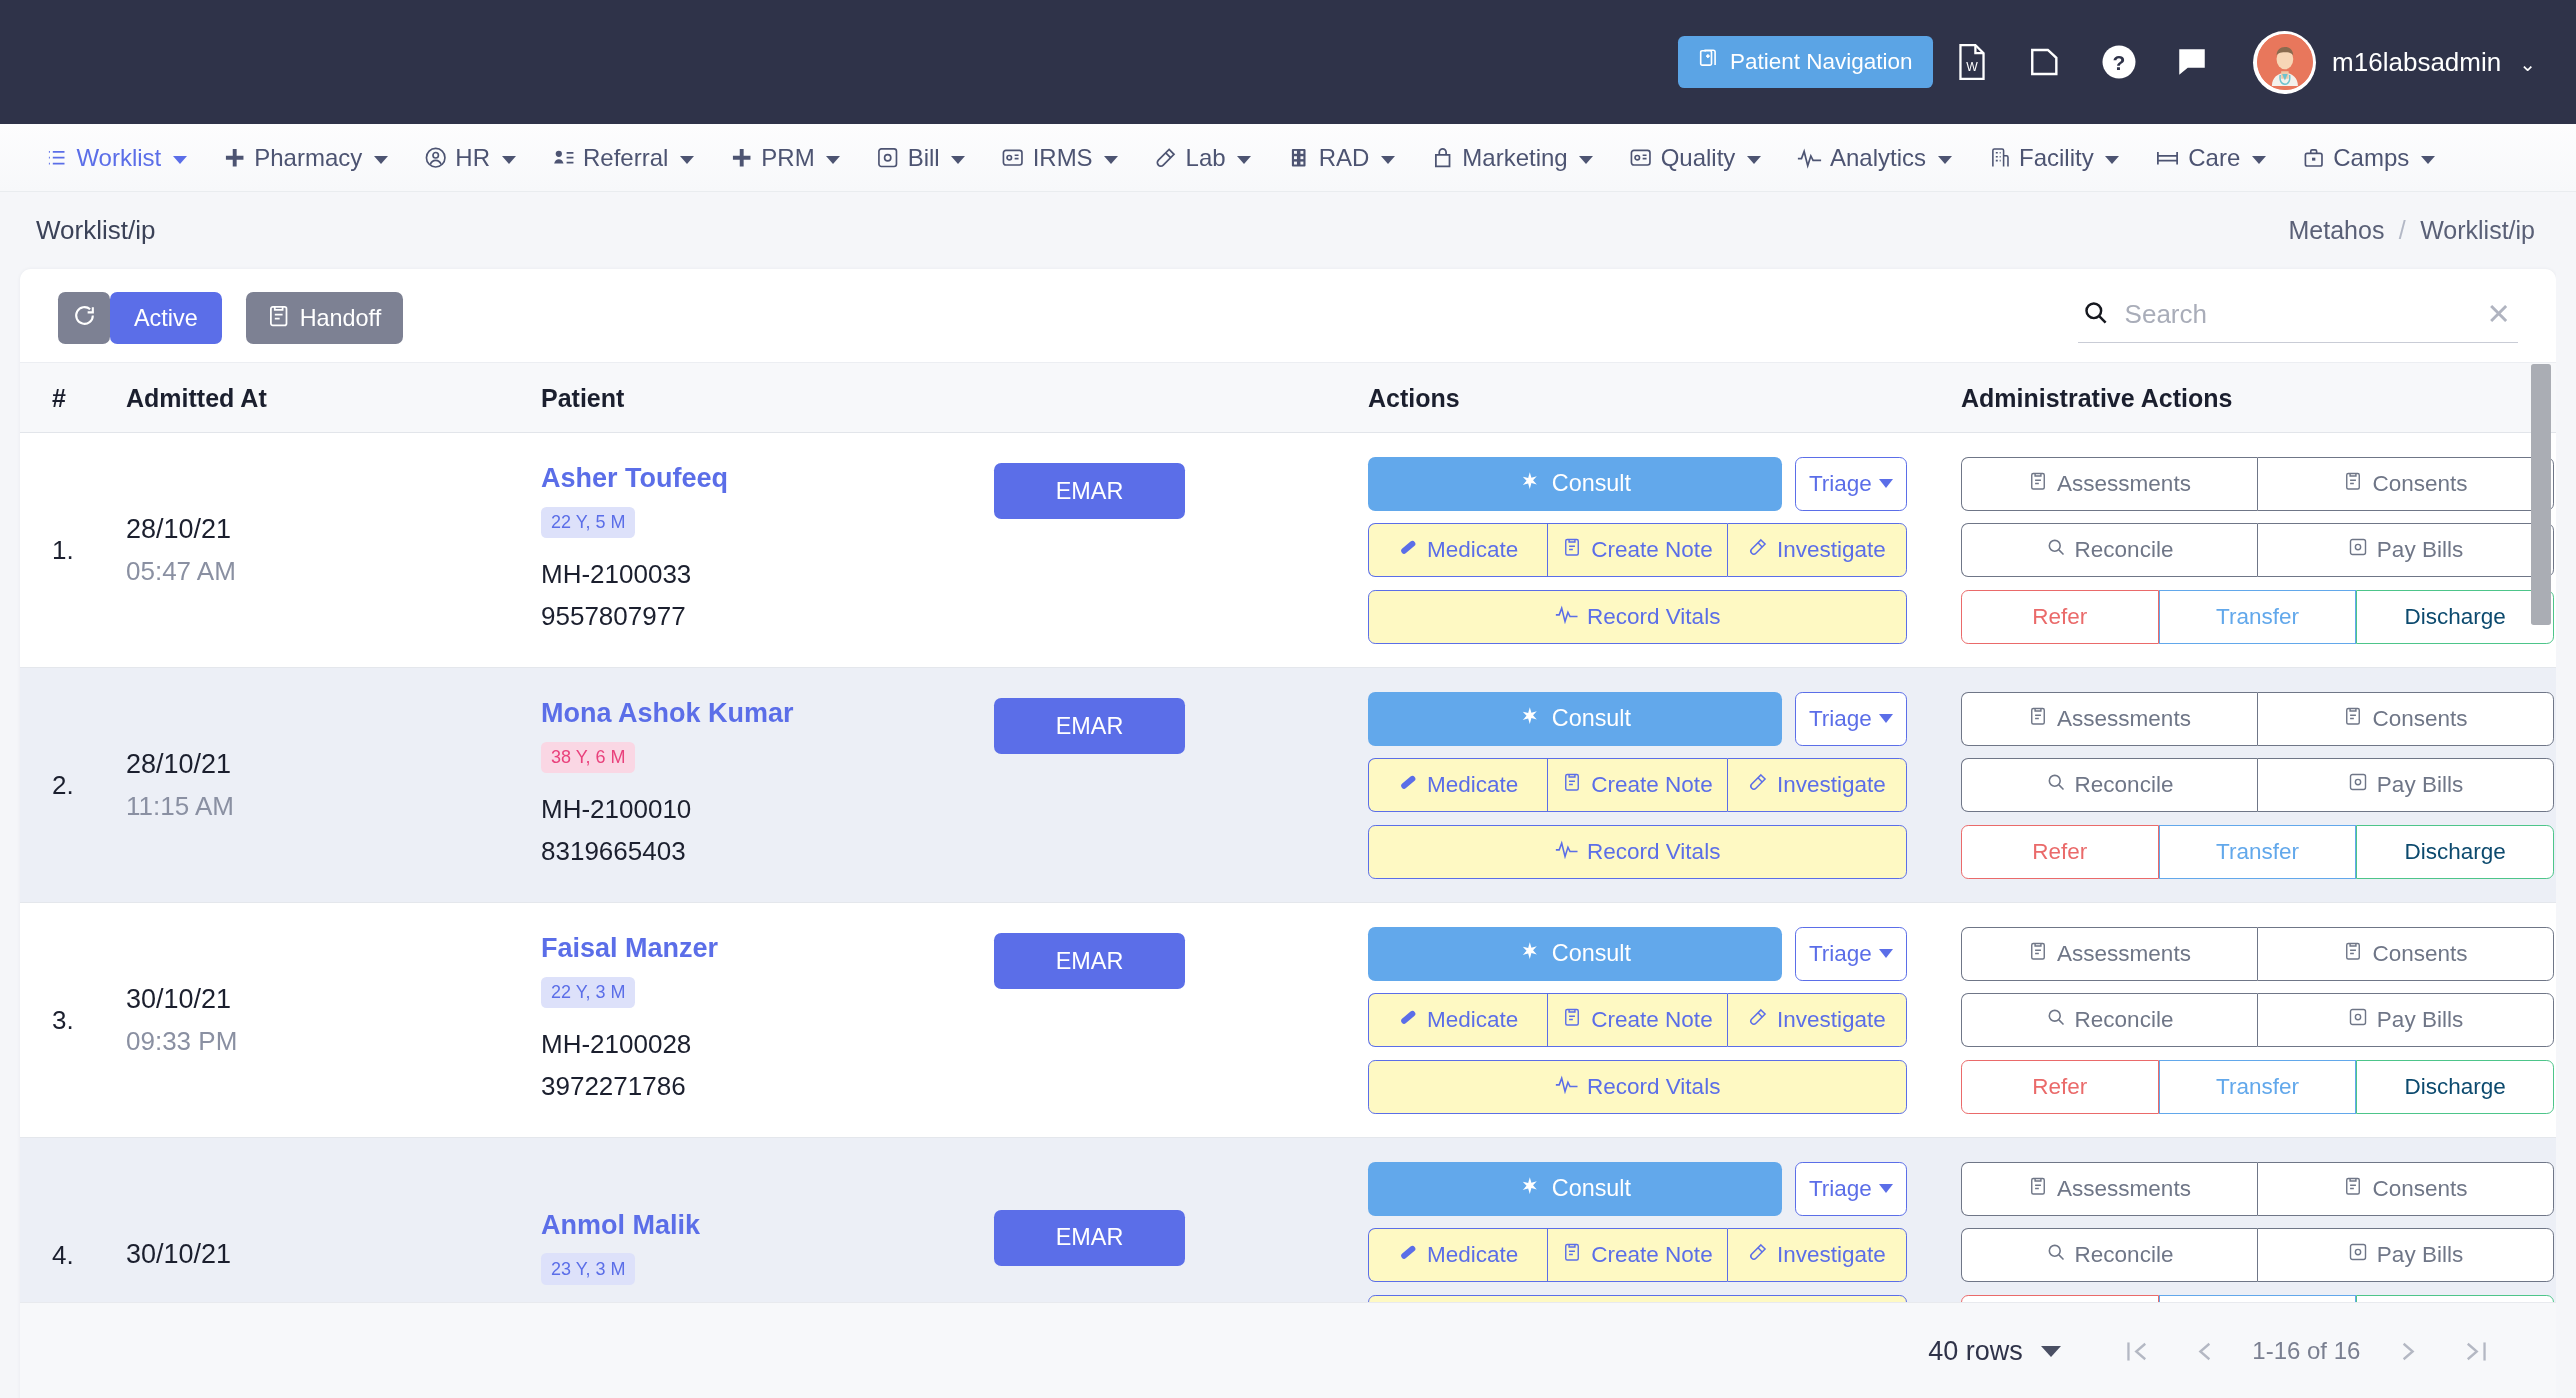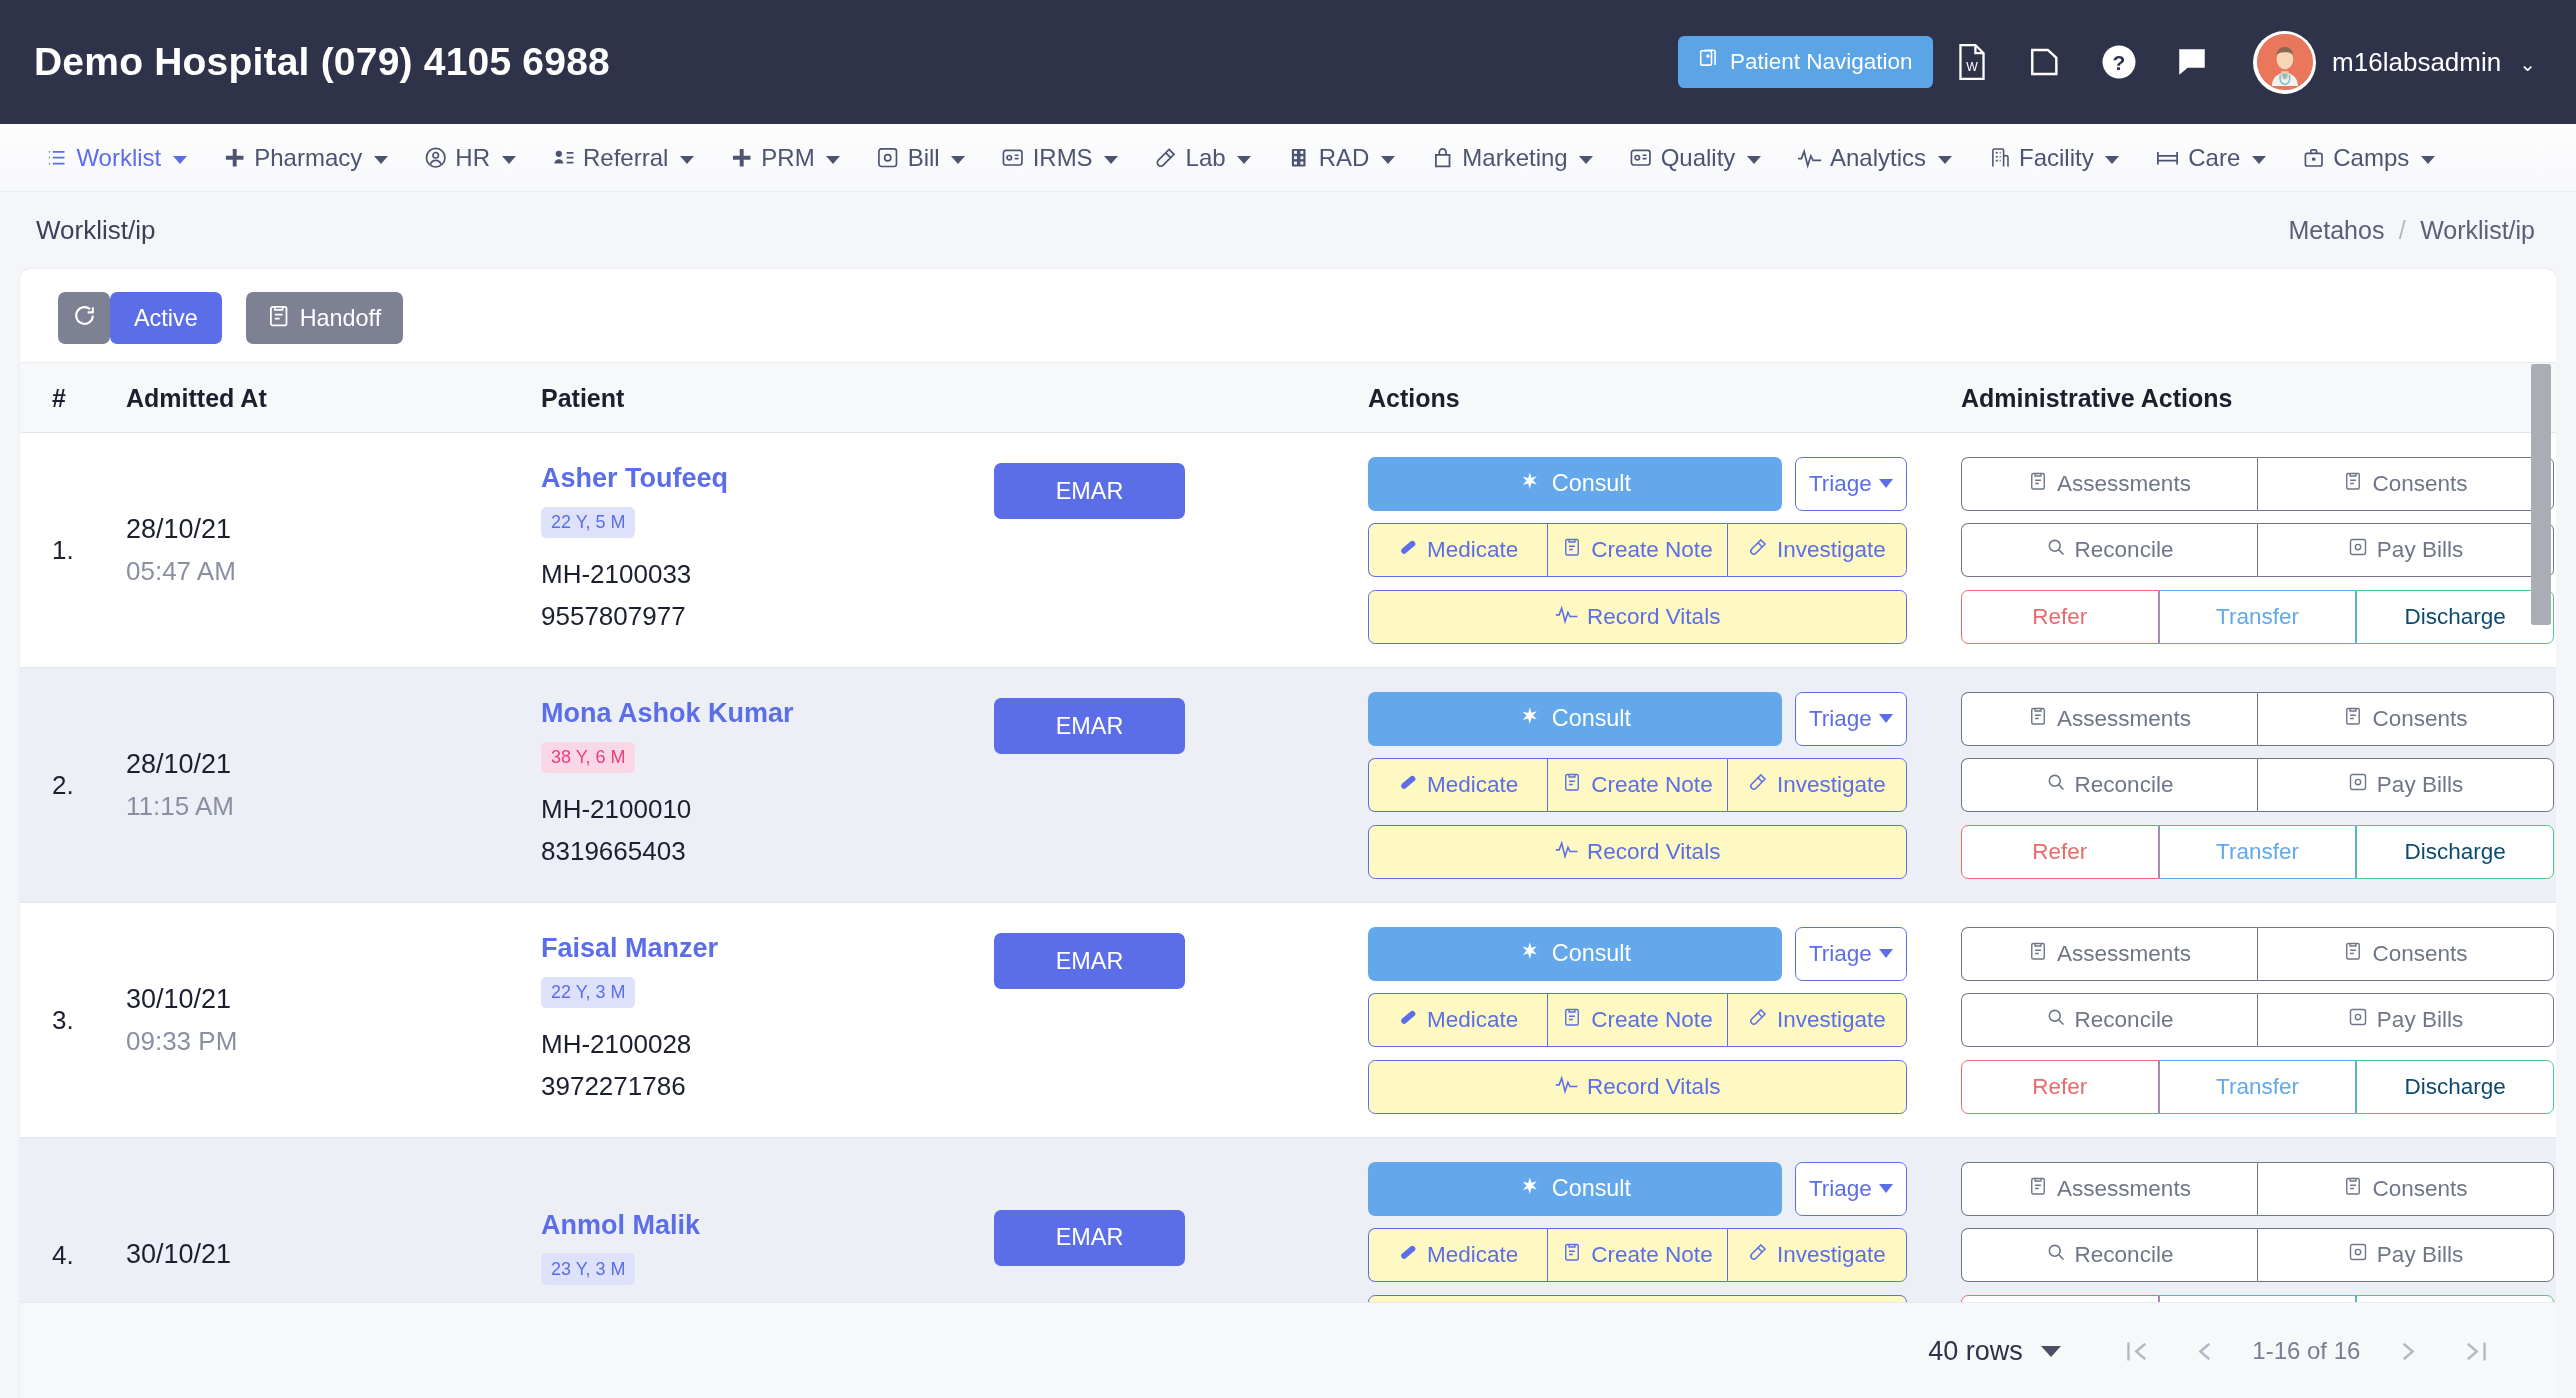--- a/index.html
+++ b/index.html
@@ -394,21 +394,20 @@
     position: absolute;
     top: 0; right: 0; bottom: 0;
     width: 20px;
     background: #f5f6f9;
   }
 </style>
 </head>
 <body>
 
 <div class="topbar">
-  <div class="brand-title">Demo Hospital (079) 4105 6988</div>
 
   <div class="topbar-right">
     <button class="patient-nav-btn">
       <span>
         <svg width="21.6" height="21.6" viewBox="0 0 24 24" fill="none" stroke="#fff" stroke-width="1.8">
           <rect x="3" y="3" width="12" height="16" rx="1.5"></rect>
           <path d="M8 4v-1.5h9a2 2 0 0 1 2 2V19"></path>
           <path d="M9 9h4M11 7v4"></path>
         </svg>
       </span>
@@ -646,20 +645,30 @@
         <span>
           <svg width="23.4" height="23.4" viewBox="0 0 24 24" fill="none" stroke="#fff" stroke-width="1.8">
             <rect x="4" y="3" width="16" height="19" rx="2"></rect>
             <path d="M8 3v3h8V3"></path>
               <path d="M8 11h8M8 15h5"></path>
           </svg>
         </span>
         <span>Handoff</span>
       </button>
 
+      <div class="search-box">
+        <span>
+          <svg width="27" height="27" viewBox="0 0 24 24" fill="none" stroke="#16181f" stroke-width="2.2">
+            <circle cx="10.5" cy="10.5" r="6.5"></circle>
+              <path d="M15.5 15.5L21 21"></path>
+          </svg>
+        </span>
+        <input class="search-input" type="text" placeholder="Search" style="">
+        <span class="search-clear">✕</span>
+      </div>
     </div>
 
     <div class="table-scroll">
       <table class="tbl">
         <thead>
           <tr>
             <th class="col-num">#</th>
             <th class="col-date">Admitted At</th>
             <th class="col-pat">Patient</th>
             <th class="col-act">Actions</th>

